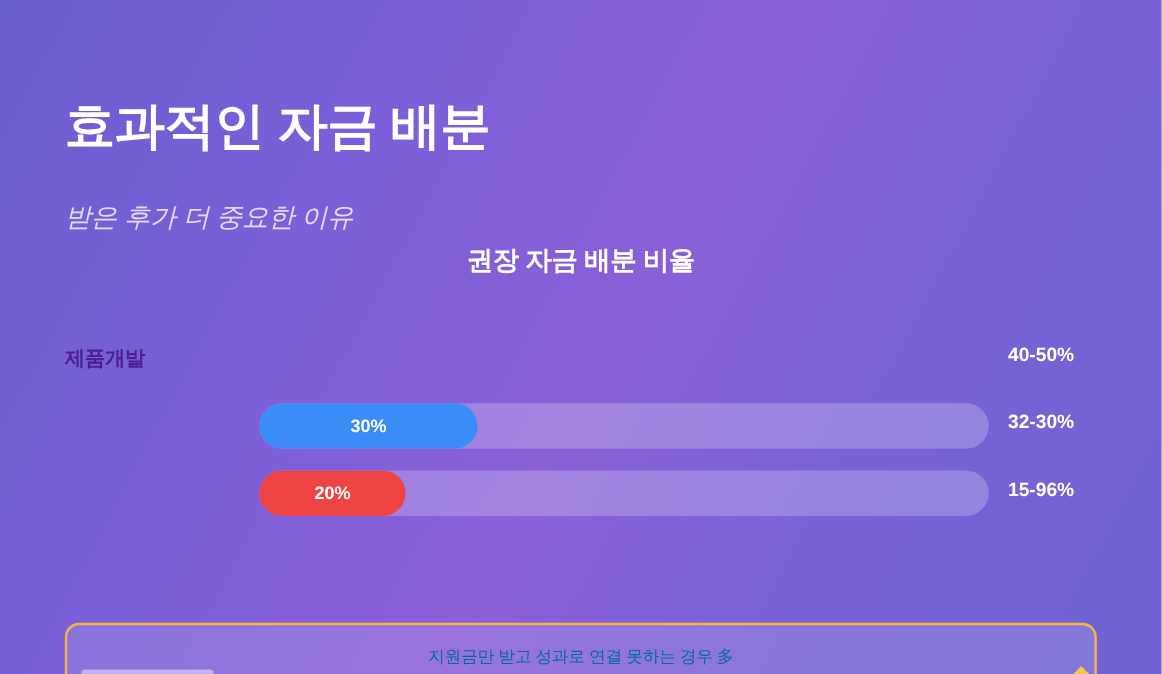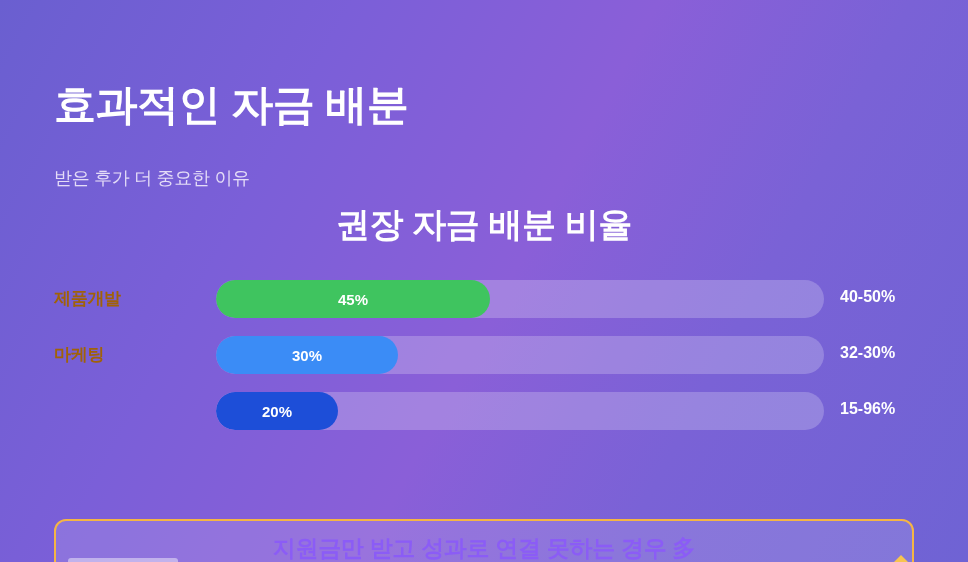--- a/index.html
+++ b/index.html
@@ -27,32 +27,33 @@
     font-size: 42px;
     font-weight: bold;
     color: #ffffff;
     letter-spacing: -0.5px;
     line-height: 1.1;
   }
   .subtitle {
     position: absolute;
     left: 54px;
     top: 142px;
-    font-size: 18px;
+    font-size: 22px;
     font-weight: normal;
     color: #e4dcf7;
     letter-spacing: -0.3px;
+    font-style: italic;
   }
   .chart-title {
     position: absolute;
     left: 0;
     right: 0;
     top: 178px;
     text-align: center;
-    font-size: 34px;
+    font-size: 22px;
     font-weight: bold;
     color: #ffffff;
     letter-spacing: -0.4px;
   }
   .bars {
     position: absolute;
     left: 0;
     top: 250px;
     width: 968px;
   }
@@ -60,21 +61,21 @@
     position: relative;
     height: 56px;
   }
   .bar-label {
     position: absolute;
     left: 54px;
     top: 13px;
     width: 150px;
     font-size: 17px;
     font-weight: bold;
-    color: #a16207;
+    color: #4c1d95;
     letter-spacing: -0.3px;
   }
   .bar-track {
     position: absolute;
     left: 216px;
     top: 6px;
     width: 608px;
     height: 38px;
     background: rgba(255,255,255,0.22);
     border-radius: 19px;
@@ -113,23 +114,23 @@
     height: 58px;
     box-sizing: border-box;
     border: 2px solid #f5b544;
     border-radius: 12px;
     background: rgba(255,255,255,0.13);
     display: flex;
     align-items: center;
     justify-content: center;
   }
   .notice-text {
-    font-size: 23px;
-    font-weight: bold;
-    color: #8b5cf6;
+    font-size: 14px;
+    font-weight: normal;
+    color: #0369a1;
     letter-spacing: -0.3px;
   }
   .bottom-strip {
     position: absolute;
     left: 0;
     bottom: 0;
     width: 968px;
     height: 4px;
   }
   .bottom-pill {
@@ -159,41 +160,35 @@
 
   <div class="title">효과적인 자금 배분</div>
   <div class="subtitle">받은 후가 더 중요한 이유</div>
 
   <div class="chart-title">권장 자금 배분 비율</div>
 
   <div class="bars">
 
     <div class="bar-row">
       <div class="bar-label">제품개발</div>
-      <div class="bar-track">
-        <div class="bar-fill" id="fill0" style="width: 274px; background: rgb(63, 196, 95);">
-          <span class="bar-value">45%</span>
-        </div>
-      </div>
       <div class="bar-range">40-50%</div>
     </div>
 
     <div class="bar-row">
-      <div class="bar-label">마케팅</div>
       <div class="bar-track">
         <div class="bar-fill" id="fill1" style="width: 182px; background: rgb(59, 140, 246); text-align: right;">
           <span class="bar-value">30%</span>
         </div>
       </div>
       <div class="bar-range">32-30%</div>
     </div>
 
     <div class="bar-row">
       <div class="bar-track">
-        <div class="bar-fill" id="fill2" style="width: 122px; background: #1d4ed8;">
+        <div class="bar-fill" id="fill2" style="width: 122px; background: #ef4444;">
           <span class="bar-value">20%</span>
         </div>
       </div>
       <div class="bar-range">15-96%</div>
     </div>
 
 
   </div>
 
   <div class="notice">

